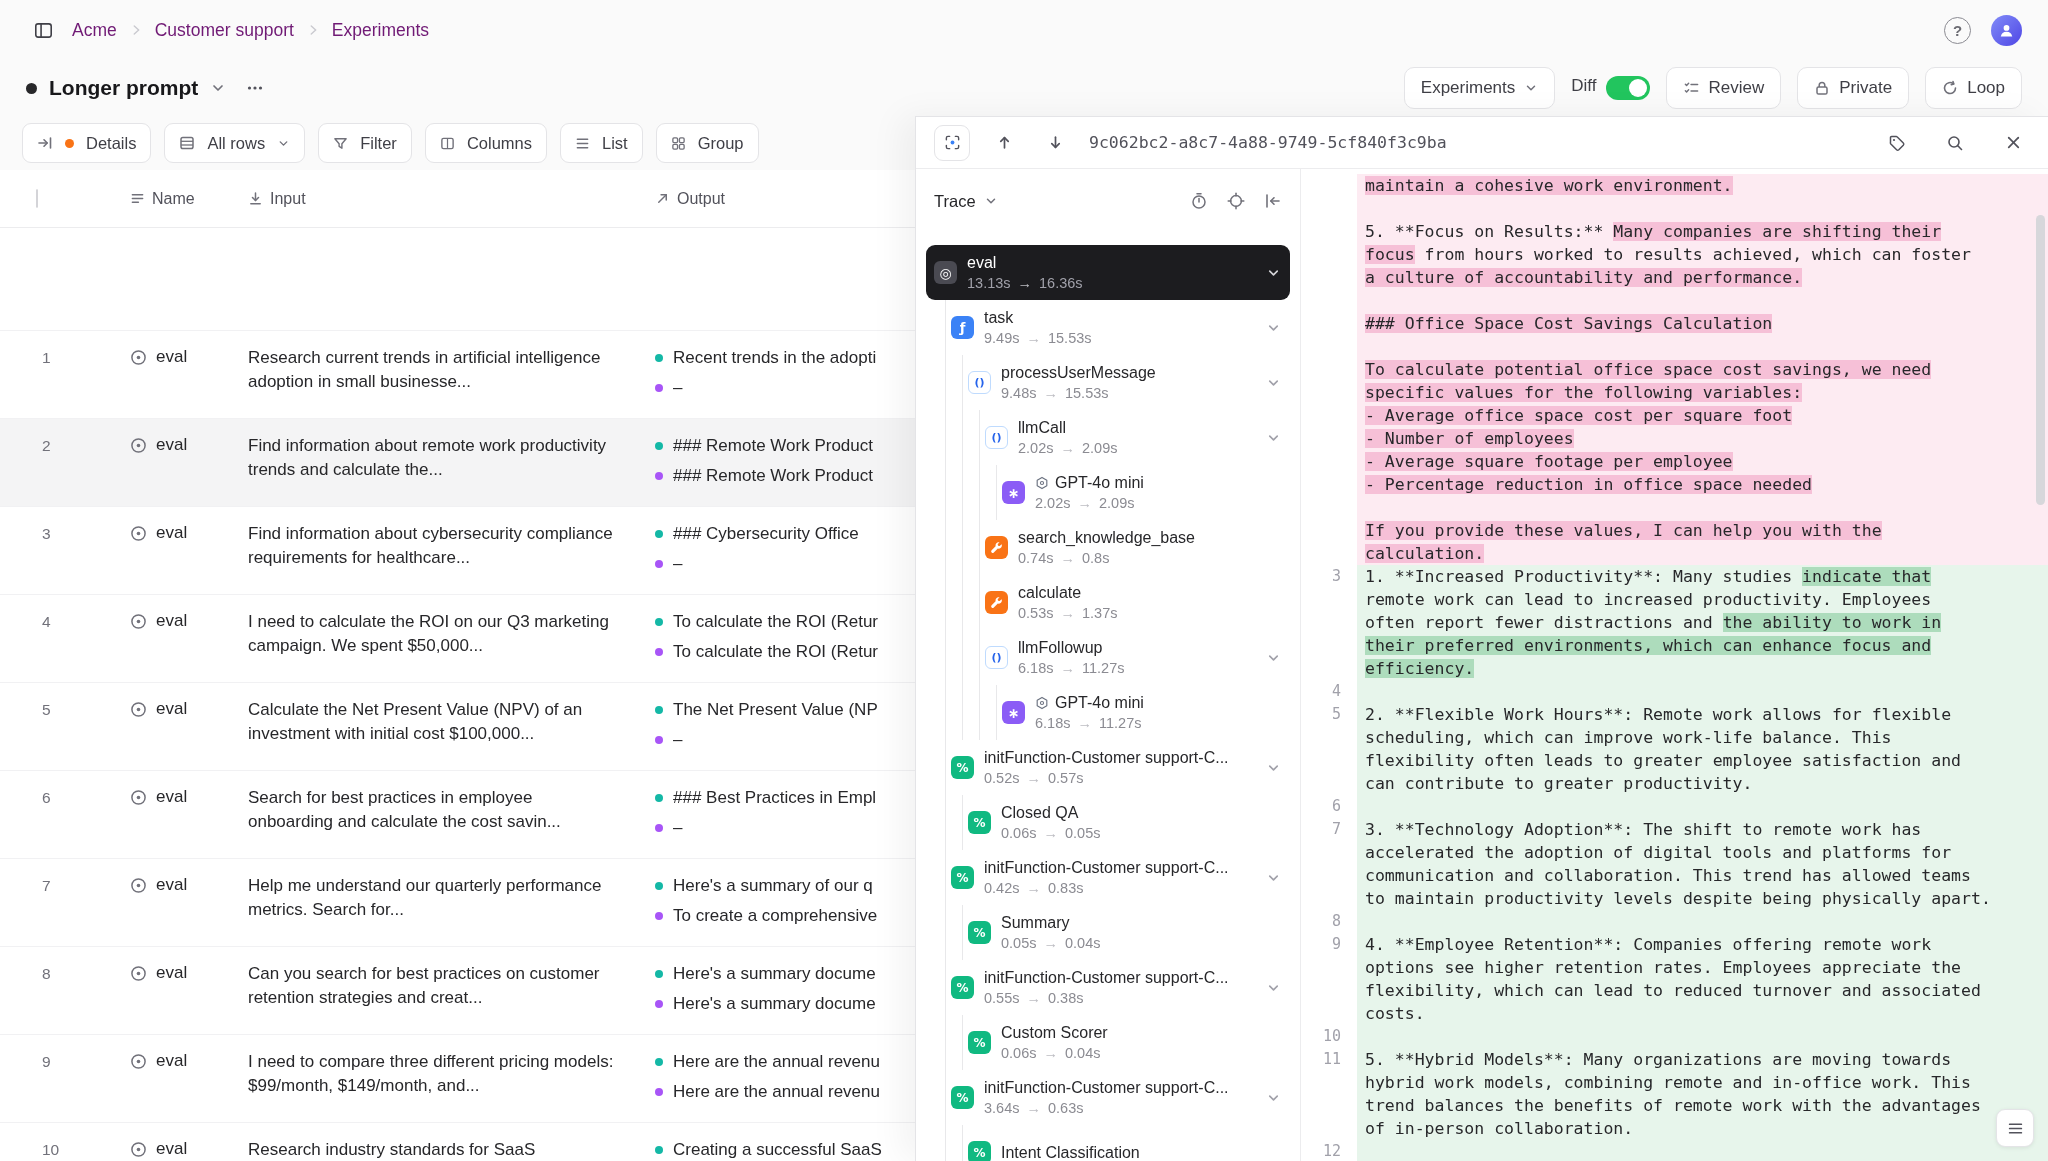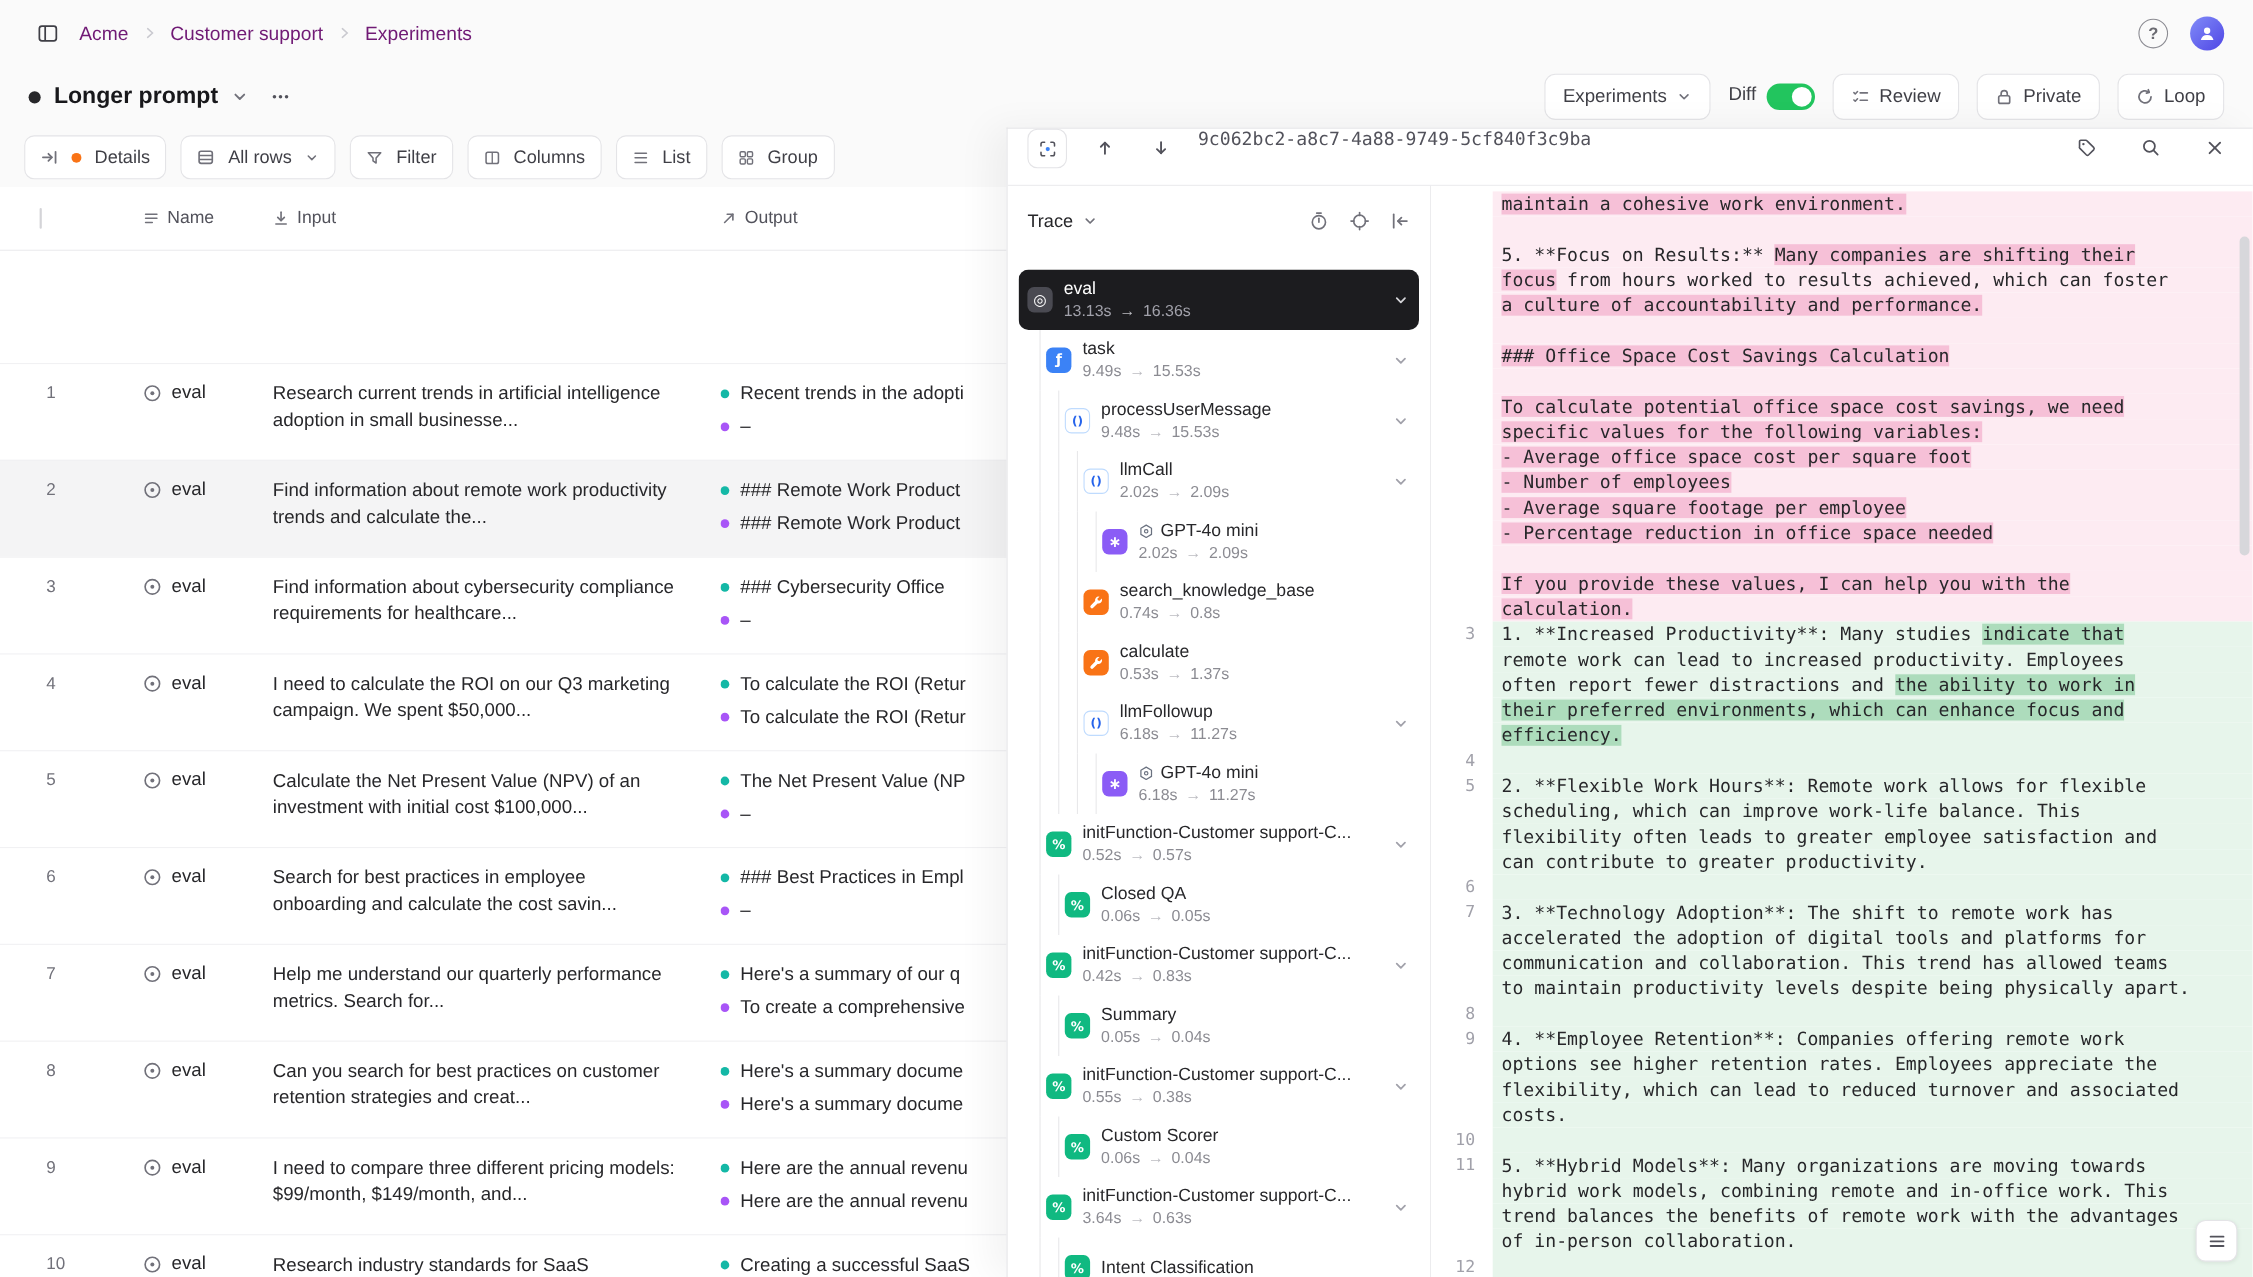--- a/index.html
+++ b/index.html
@@ -60,21 +60,21 @@
   .c-name .eic{margin-top:2px}
   .c-input{width:397px;flex:none;padding:15px 26px 0 0;font-size:17px;line-height:24px;color:#27272a;overflow:hidden}
   .c-out{flex:1;padding:17px 0 0 10px;display:flex;flex-direction:column;gap:10px;font-size:17px;color:#27272a;overflow:hidden}
   .out-line{display:flex;align-items:center;gap:10px;white-space:nowrap;overflow:hidden}
   .odot{width:8px;height:8px;border-radius:50%;flex:none}
   .odot.teal{background:var(--dot-teal)} .odot.purple{background:var(--dot-purple)}
 
   
   .panel{position:absolute;top:116px;left:915px;right:0;bottom:0;background:#fff;border-left:1px solid var(--border);
          border-top:1px solid var(--border);box-shadow:-14px 0 32px rgba(0,0,0,.05);display:flex;flex-direction:column}
-  .panel-head{height:52px;flex:none;display:flex;align-items:flex-start;gap:17px;padding:0 18px;border-bottom:1px solid var(--border-light)}
+  .panel-head{height:52px;flex:none;display:flex;align-items:center;gap:17px;padding:0 18px;border-bottom:1px solid var(--border-light)}
   .scan-btn{width:36px;height:36px;border:1px solid var(--border);border-radius:9px;display:grid;place-items:center;background:#fff}
   .trace-id{font-family:"DejaVu Sans Mono",monospace;font-size:16.5px;color:#52525b}
   .ph-right{margin-left:auto;display:flex;align-items:center;gap:24px}
 
   .panel-body{flex:1;display:flex;min-height:0}
   .tree-pane{width:385px;flex:none;border-right:1px solid var(--border-light);padding:12px 10px 0;display:flex;flex-direction:column;overflow:hidden}
   .tree-toolbar{height:40px;display:flex;align-items:center;padding:0 8px}
   .trace-dd{display:flex;align-items:center;gap:8px;font-size:16.5px;font-weight:400;color:#27272a}
   .tt-icons{margin-left:auto;display:flex;align-items:center;gap:19px}
   .tree-rows{flex:1;overflow:hidden;margin-top:24px}

